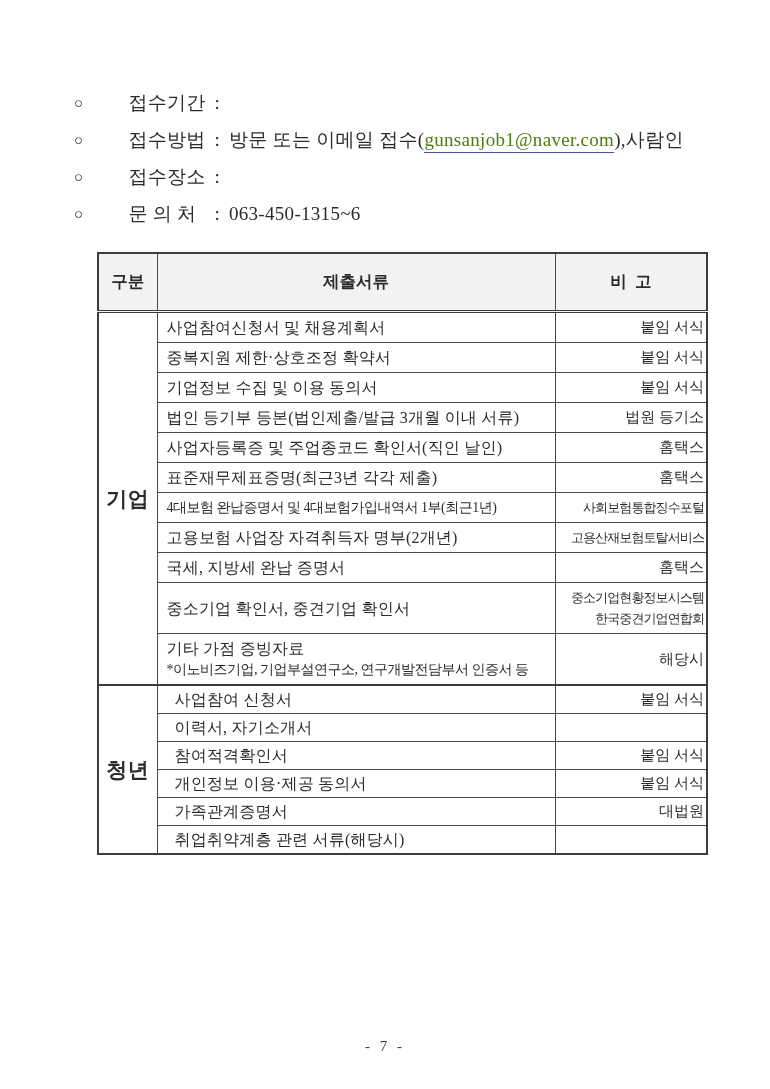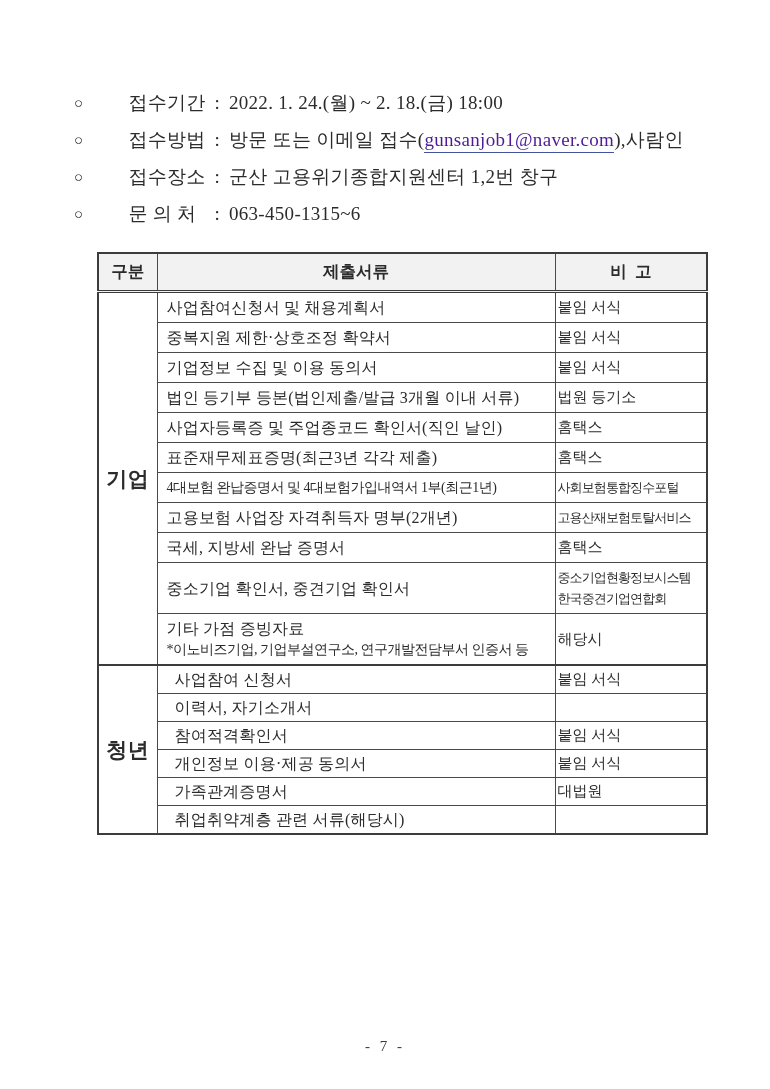--- a/index.html
+++ b/index.html
@@ -35,21 +35,21 @@
   }
   .bullet {
     font-size: 15px;
     margin-right: 13px;
     position: relative;
     top: -1px;
   }
   .part-label { display: inline-block; min-width: 82px; white-space: pre; margin-left: 32px; }
   .colon { margin: 0 9px 0 4px; }
   .email-link {
-    color: #4c1d95;
+    color: #4d7c0f;
     text-decoration: none;
     border-bottom: 1.5px solid #44549c;
     cursor: pointer;
   }
   .sec-title {
     margin-top: 40px;
     margin-left: -6px;
     font-size: 21px;
     font-weight: normal;
     letter-spacing: 1px;
@@ -59,40 +59,40 @@
     border-collapse: collapse;
     table-layout: fixed;
     width: 609px;
     margin: 24px 0 0 23px;
     border: 2px solid #3c3c3c;
   }
   .docs th {
     background: #f2f2f2;
     font-size: 16.5px;
     font-weight: bold;
-    padding: 7px 4px;
+    padding: 17px 4px;
     border: 1px solid #4a4a4a;
     border-bottom: 3px double #3c3c3c;
     white-space: pre;
     text-align: center;
     margin-top: 33px;
   }
   .docs td {
     border: 1px solid #4a4a4a;
     vertical-align: middle;
   }
   .docs td.cat {
     font-weight: bold;
     text-align: center;
     font-size: 21px;
     letter-spacing: 0.5px;
   }
   .docs td.doc { padding: 4px 9px; text-align: left; }
   .docs td.doc div { font-size: 16px; line-height: 21px; white-space: nowrap; letter-spacing: 0.2px; }
-  .docs td.remark { padding: 4px 2px; text-align: left; margin-top: 26px; }
+  .docs td.remark { padding: 4px 2px; text-align: right; margin-top: 26px; }
   .docs td.remark div { font-size: 15px; line-height: 21px; white-space: nowrap; }
   .squeeze-doc { font-size: 14px !important; letter-spacing: -0.5px !important; }
   .squeeze-remark { font-size: 13px !important; letter-spacing: -0.9px !important; }
   tr.group-start td { border-top: 2.5px solid #3c3c3c; }
   tr.compact td.doc { padding: 3px 17px; }
   tr.compact td.remark { padding: 3px 2px; }
   .page-number {
     position: absolute;
     left: 0;
     right: 0;
@@ -108,37 +108,35 @@
 
 <div class="page">
 
 
   <div class="part-list">
 
     <div class="part-item">
       <span class="bullet">○</span>
       <span class="part-label">접수기간</span>
       <span class="colon">:</span>
-      <span>2022. 1. 24.(월) ~ 2. 18.(금) 18:00</span>
     </div>
 
     <div class="part-item">
       <span class="bullet">○</span>
       <span class="part-label">접수방법</span>
       <span class="colon">:</span>
       <span>방문 또는 이메일 접수(</span>
         <a class="email-link">gunsanjob1@naver.com</a>
         <span>),사람인</span>
     </div>
 
     <div class="part-item">
       <span class="bullet">○</span>
       <span class="part-label">접수장소</span>
       <span class="colon">:</span>
-      <span>군산 고용위기종합지원센터 1,2번 창구</span>
     </div>
 
     <div class="part-item">
       <span class="bullet">○</span>
       <span class="part-label">문 의 처</span>
       <span class="colon">:</span>
       <span>063-450-1315~6</span>
     </div>
 
   </div>

